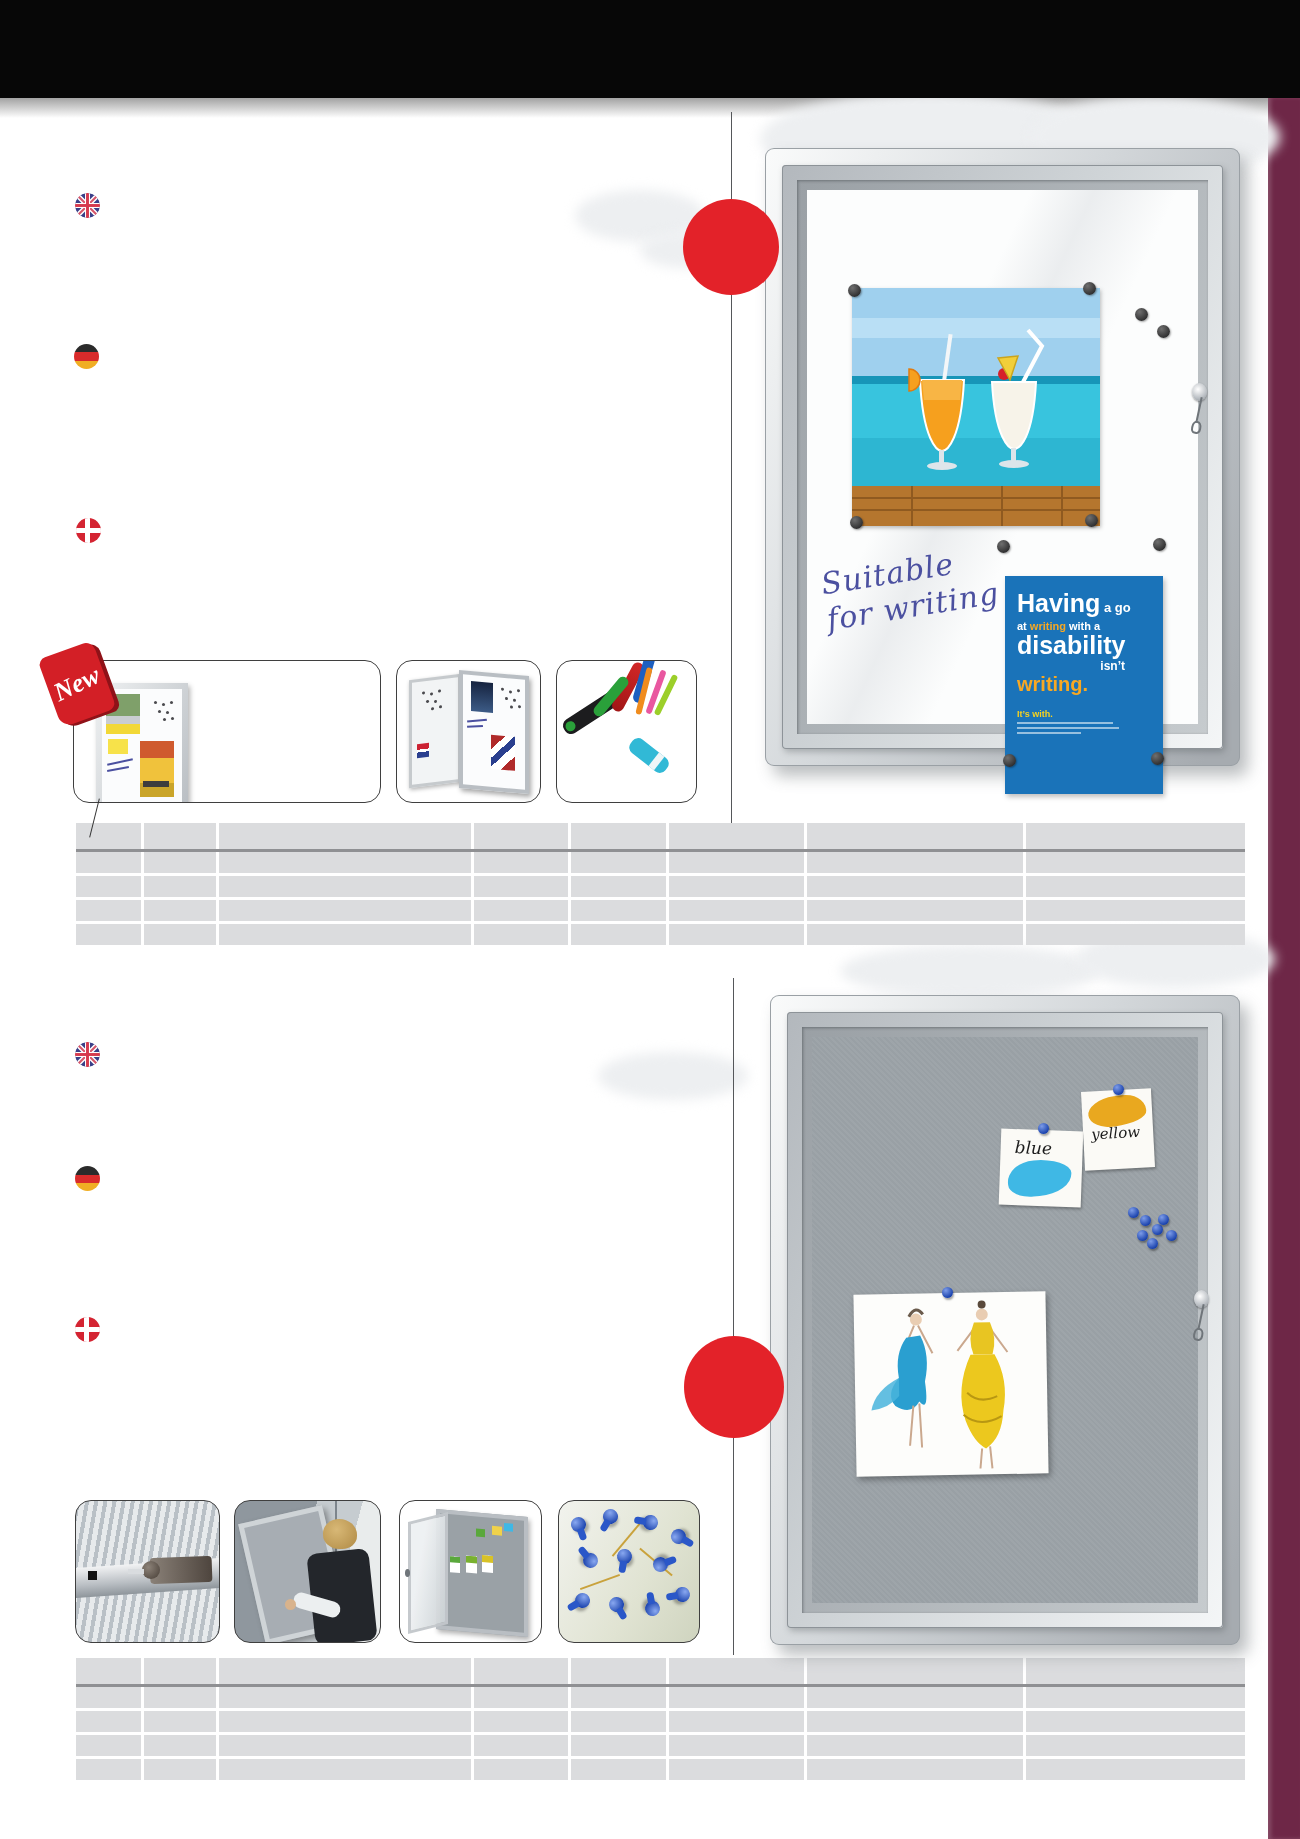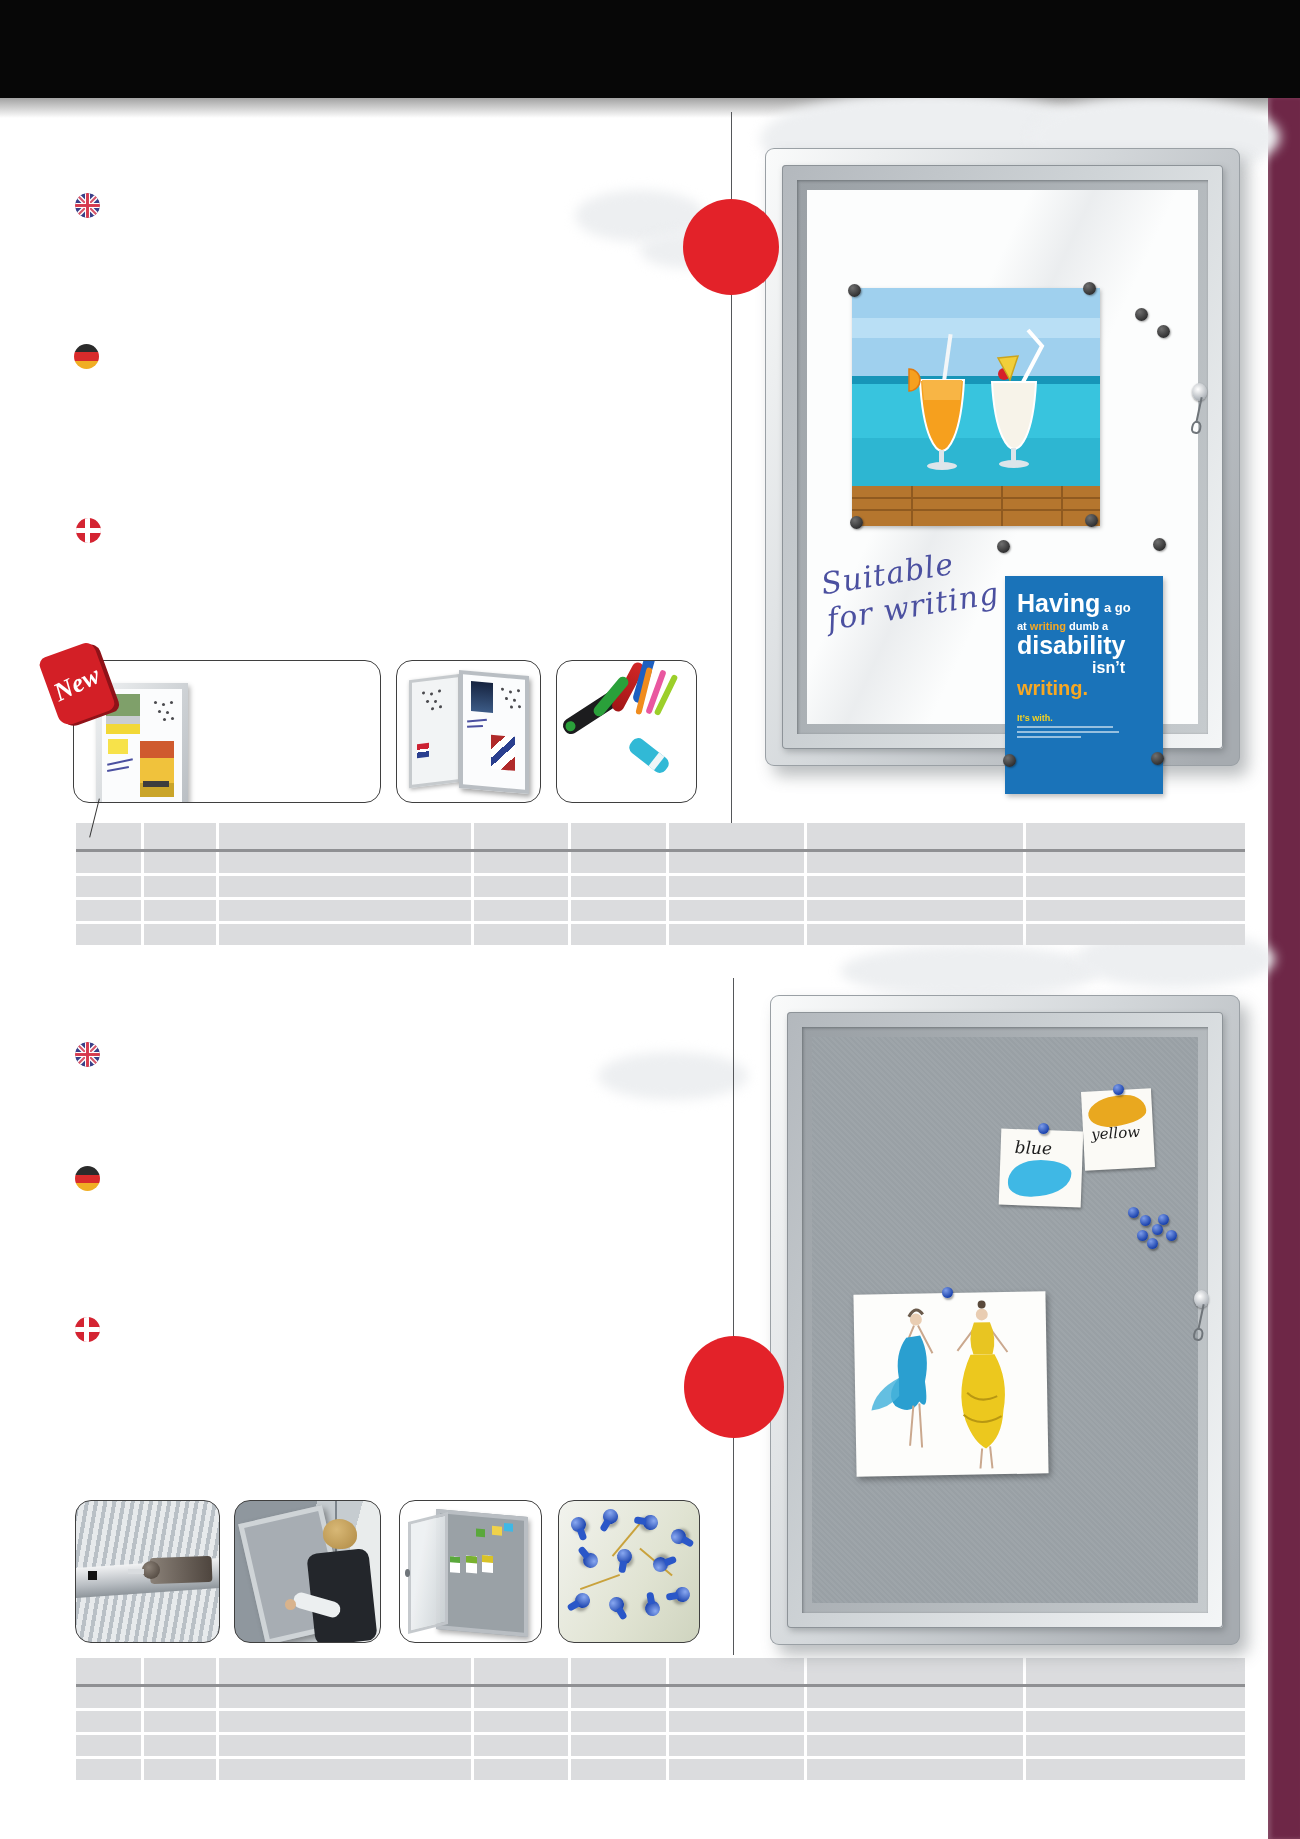--- a/index.html
+++ b/index.html
@@ -58,21 +58,21 @@
   .handwrite{font-family:"DejaVu Serif", serif;font-style:italic;color:#4b50a0;
       letter-spacing:1px;line-height:1.2;}
 
   
   .poster{position:absolute;background:#1a73b9;color:#fff;
       box-shadow:2px 3px 5px rgba(0,0,0,.25);padding:14px 10px 10px 12px;box-sizing:border-box;}
   .poster .big{font-weight:bold;font-size:25px;line-height:1.05;}
   .poster .small-inline{font-weight:bold;font-size:13px;}
   .poster .mid{font-size:11px;font-weight:bold;margin-top:4px;}
   .poster .accent{color:#f7a823;}
-  .poster .isnt{font-size:16px;font-weight:bold;text-align:right;padding-right:28px;}
+  .poster .isnt{font-size:12px;font-weight:bold;text-align:right;padding-right:28px;}
   .poster .clever{font-size:20px;font-weight:bold;color:#f7a823;line-height:1.1;}
   .poster .tag{font-size:9px;font-weight:bold;color:#f8d31f;margin-top:14px;}
   .poster .tiny-line{height:2px;background:rgba(255,255,255,.55);margin-top:3px;}
 
   
   .note{position:absolute;background:#fbfaf6;box-shadow:1px 2px 3px rgba(0,0,0,.3);}
   .note .word{font-family:"DejaVu Serif", serif;font-style:italic;color:#1c1c1c;}
   .pin{position:absolute;width:11px;height:11px;border-radius:50%;
       background:radial-gradient(circle at 35% 30%,#7d9ce8,#1c44ae 70%,#12307e);
       box-shadow:1px 2px 2px rgba(0,0,0,.35);z-index:3;}
@@ -194,21 +194,21 @@
   <div class="magnet" style="left:370px;top:160px;"></div>
   <div class="magnet" style="left:392px;top:177px;"></div>
 
   <div class="abs handwrite" style="left:58px;top:402px;width:210px;font-size:30px;transform:rotate(-9deg);">
     <span>Suitable</span><br>
     <span>for writing</span>
   </div>
 
   <div class="poster" style="left:240px;top:400px;width:158px;height:218px;margin-top:28px;">
     <div><span class="big">Having</span><span class="small-inline"> a go</span></div>
-    <div class="mid"><span>at </span><span class="accent">writing</span><span> dumb a</span></div>
+    <div class="mid"><span>at </span><span class="accent">writing</span><span> with a</span></div>
     <div class="big">disability</div>
     <div class="isnt">isn’t</div>
     <div class="clever">writing.</div>
     <div class="tag">It’s with.</div>
     <div class="tiny-line" style="width:96px;"></div>
     <div class="tiny-line" style="width:102px;"></div>
     <div class="tiny-line" style="width:64px;"></div>
   </div>
   <div class="magnet" style="left:232px;top:392px;"></div>
   <div class="magnet" style="left:388px;top:390px;"></div>

